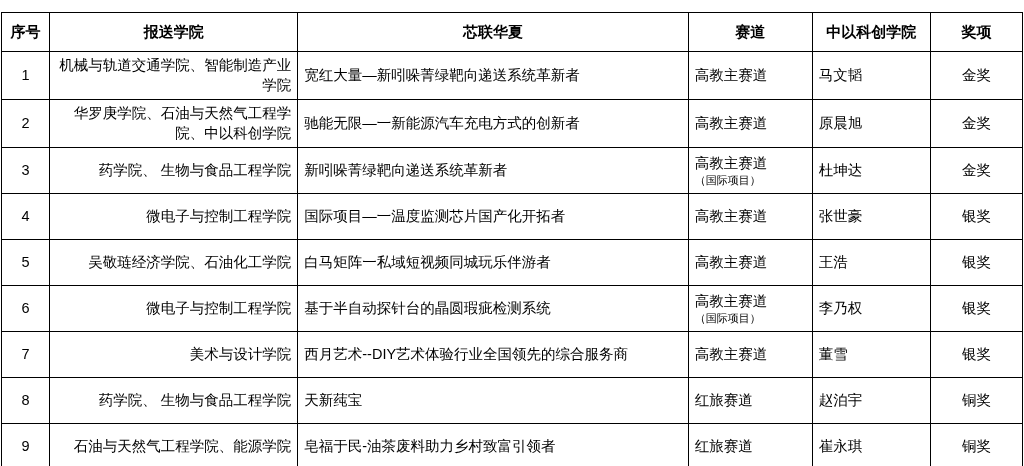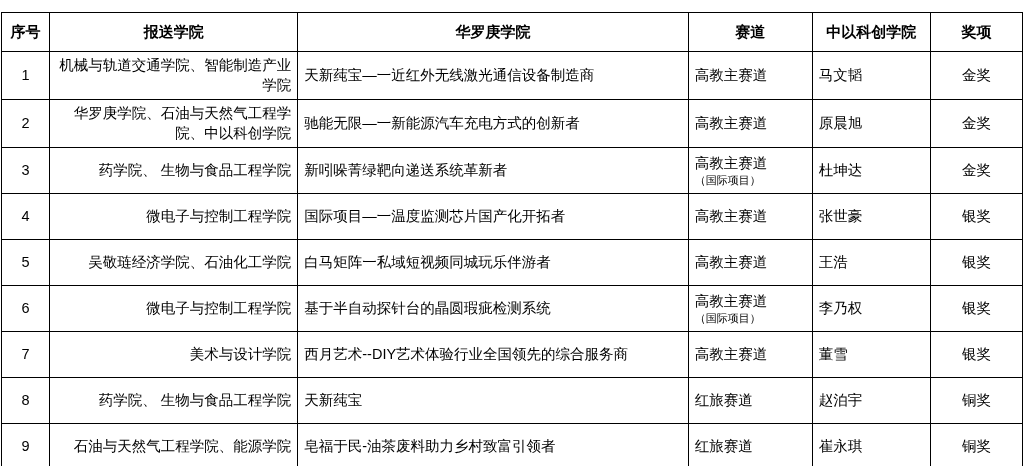--- a/index.html
+++ b/index.html
@@ -70,31 +70,31 @@
       <col class="c-college">
       <col class="c-project">
       <col class="c-track">
       <col class="c-leader">
       <col class="c-award">
     </colgroup>
     <thead>
       <tr>
         <th>序号</th>
         <th>报送学院</th>
-        <th>华罗庚学院</th>
+        <th>芯联华夏</th>
         <th>赛道</th>
         <th>中以科创学院</th>
         <th>奖项</th>
       </tr>
     </thead>
     <tbody>
       <tr>
         <td class="no">1</td>
         <td class="college">机械与轨道交通学院、智能制造产业学院</td>
-        <td class="project">天新莼宝—一近红外无线激光通信设备制造商</td>
+        <td class="project">宽红大量—新吲哚菁绿靶向递送系统革新者</td>
         <td class="track"><span>高教主赛道</span></td>
         <td class="leader">马文韬</td>
         <td class="award">金奖</td>
       </tr>
       <tr>
         <td class="no">2</td>
         <td class="college">华罗庚学院、石油与天然气工程学院、中以科创学院</td>
         <td class="project">驰能无限—一新能源汽车充电方式的创新者</td>
         <td class="track"><span>高教主赛道</span></td>
         <td class="leader">原晨旭</td>

